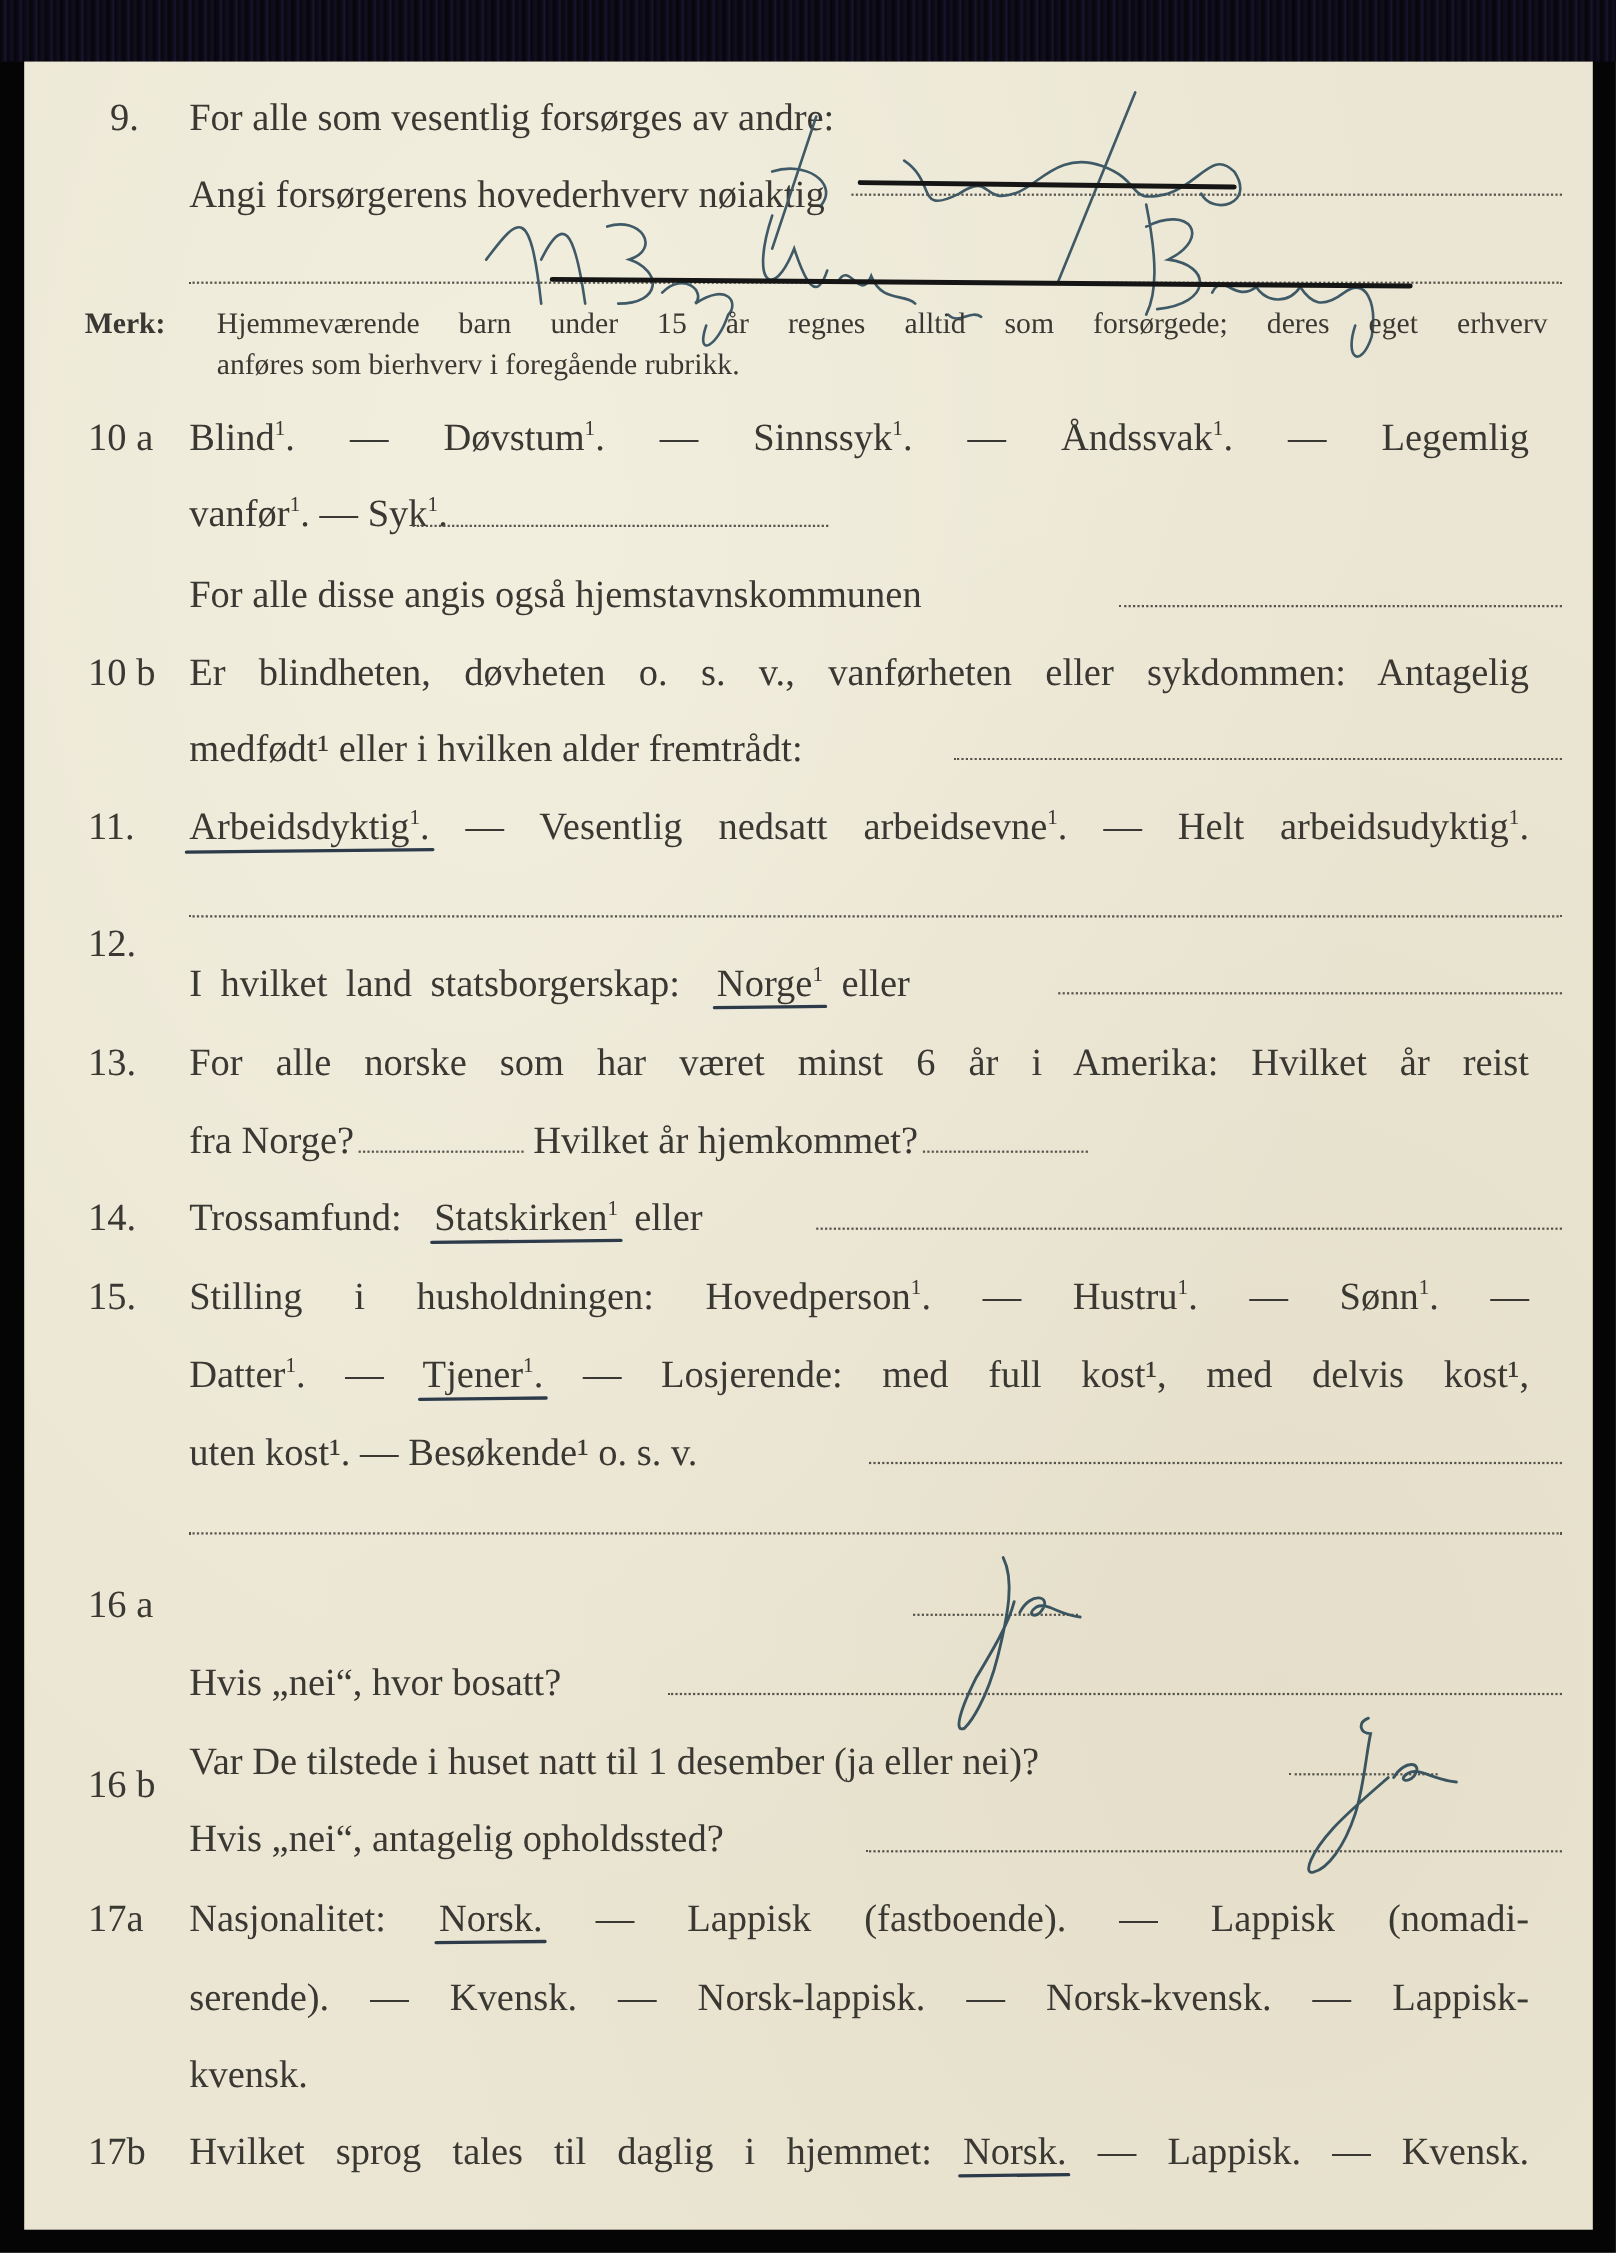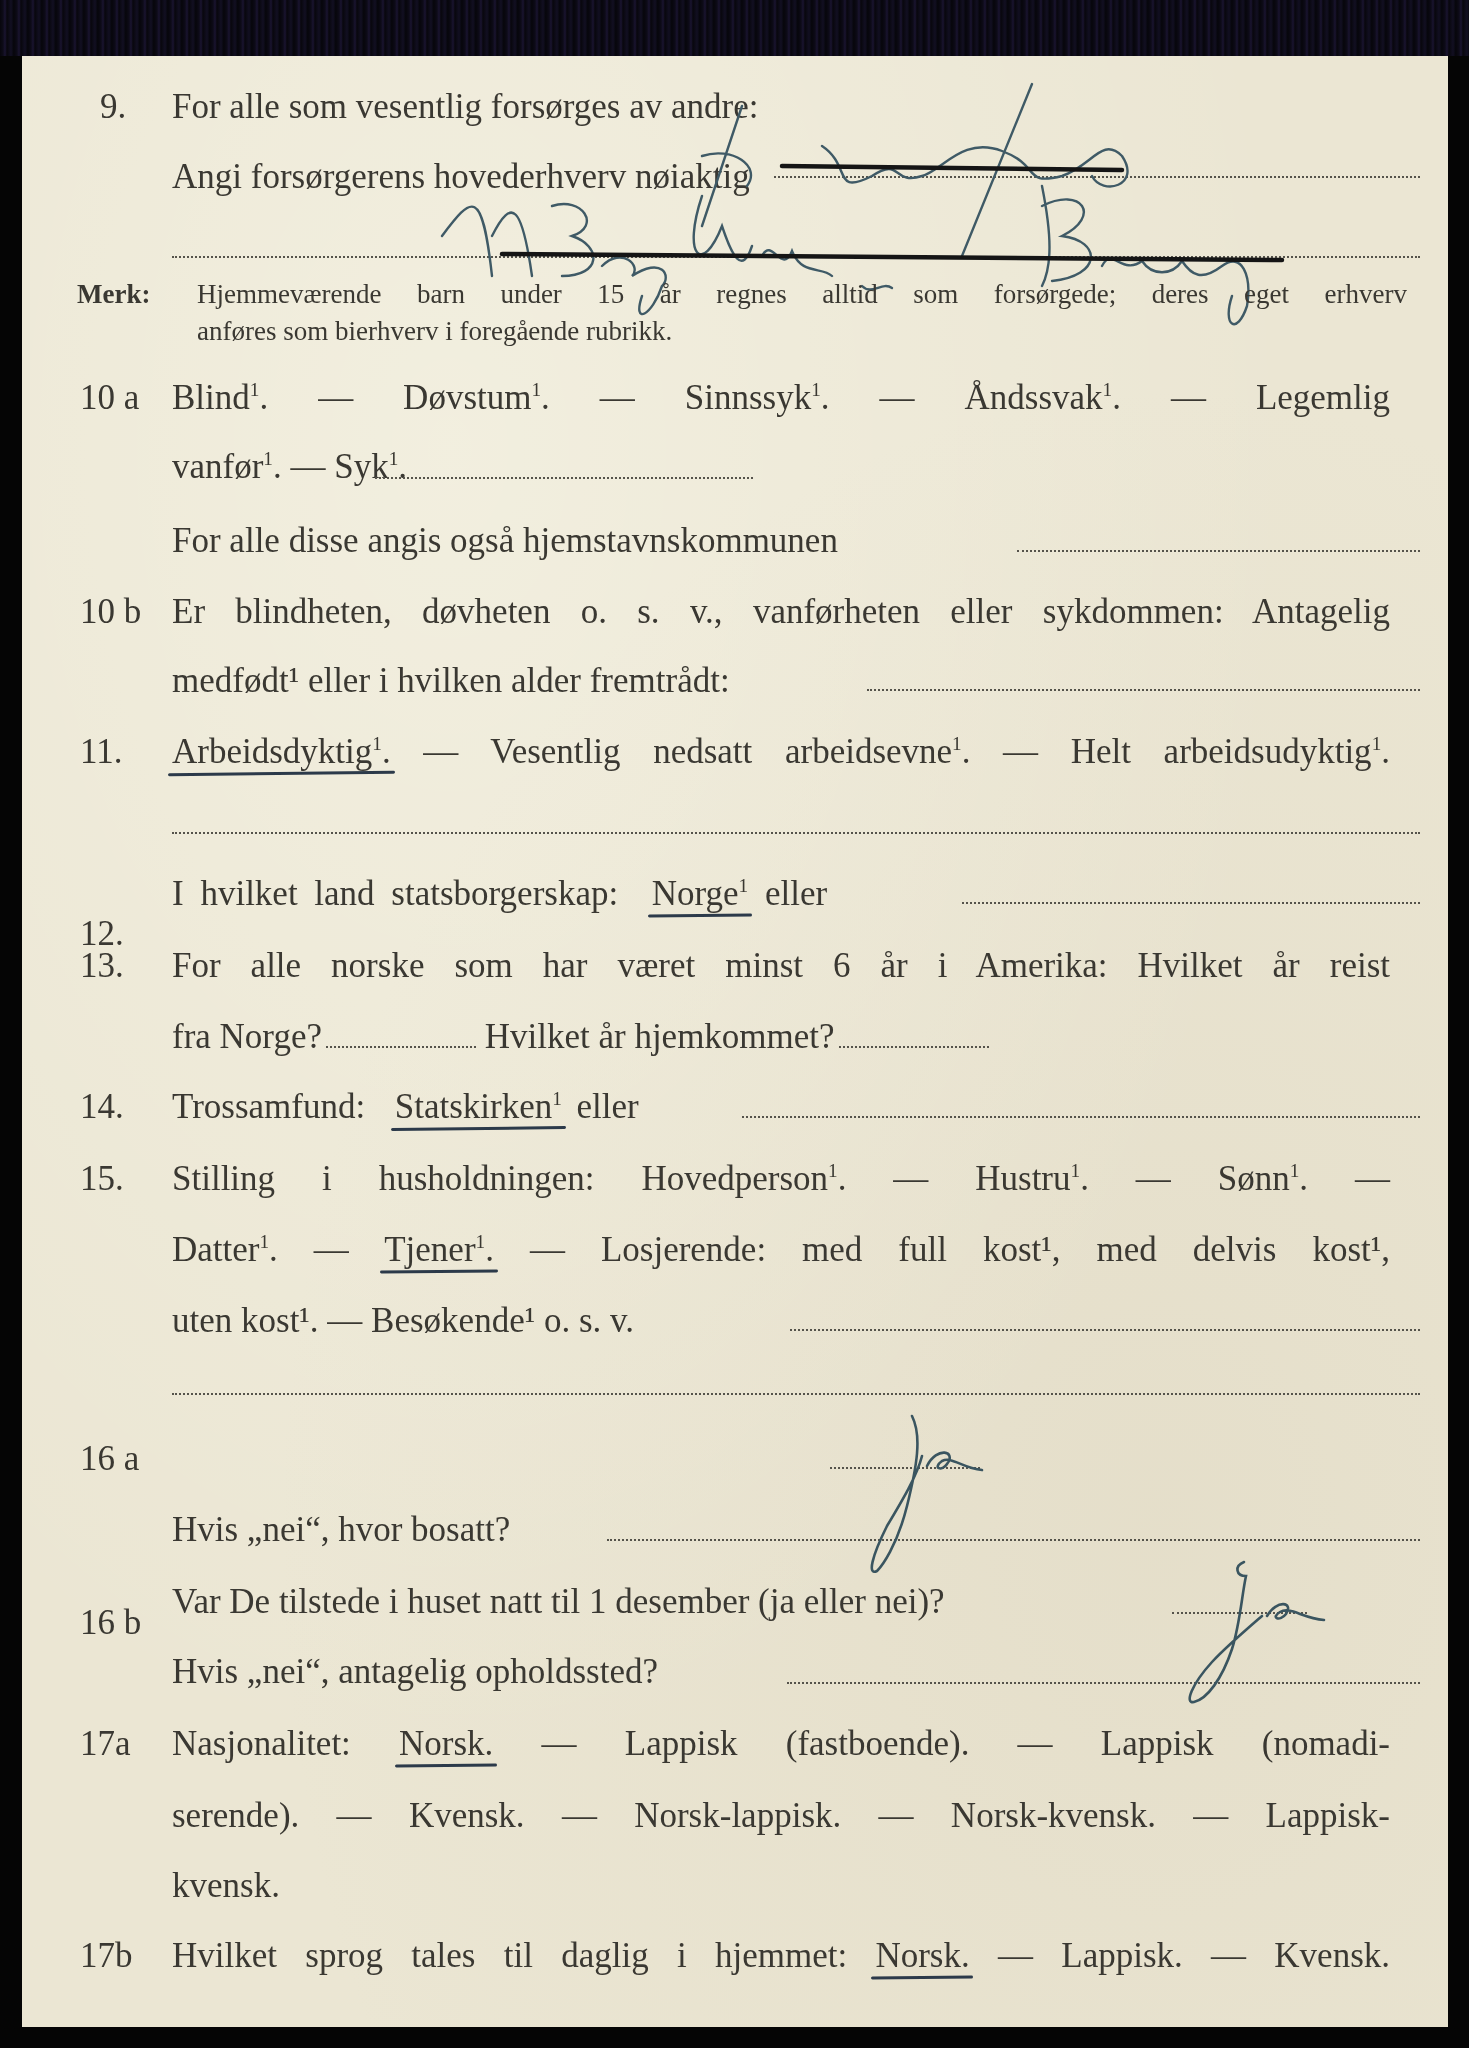--- a/index.html
+++ b/index.html
@@ -99,21 +99,21 @@
   <div class="rule" style="left:845px;top:633px;width:553px;"></div>
 
   <div class="num" style="left:58px;top:674px;">11.</div>
   <div class="line txt full" style="top:674px;">
     <span class="ul"><span>Arbeidsdyktig</span><sup>1</sup>.</span>
     — <span><span>Vesentlig nedsatt arbeidsevne</span><sup>1</sup>.</span>
     — <span><span>Helt arbeidsudyktig</span><sup>1</sup>.</span>
   </div>
   <div class="rule" style="left:150px;top:776px;width:1248px;"></div>
 
-  <div class="num" style="left:58px;top:856px;">12.</div>
+  <div class="num" style="left:58px;top:780px;">12.</div>
   <div class="line txt" style="top:816px;word-spacing:8px;">
     <span>I hvilket land statsborgerskap:</span>&nbsp;
     <span class="ul"><span>Norge</span><sup>1</sup></span>
     <span>eller</span>
   </div>
   <div class="rule" style="left:940px;top:846px;width:458px;"></div>
 
   <div class="num" style="left:58px;top:888px;">13.</div>
   <div class="line txt full" style="top:888px;">For alle norske som har været minst 6 år i Amerika: Hvilket år reist</div>
   <div class="line txt" style="top:959px;">

